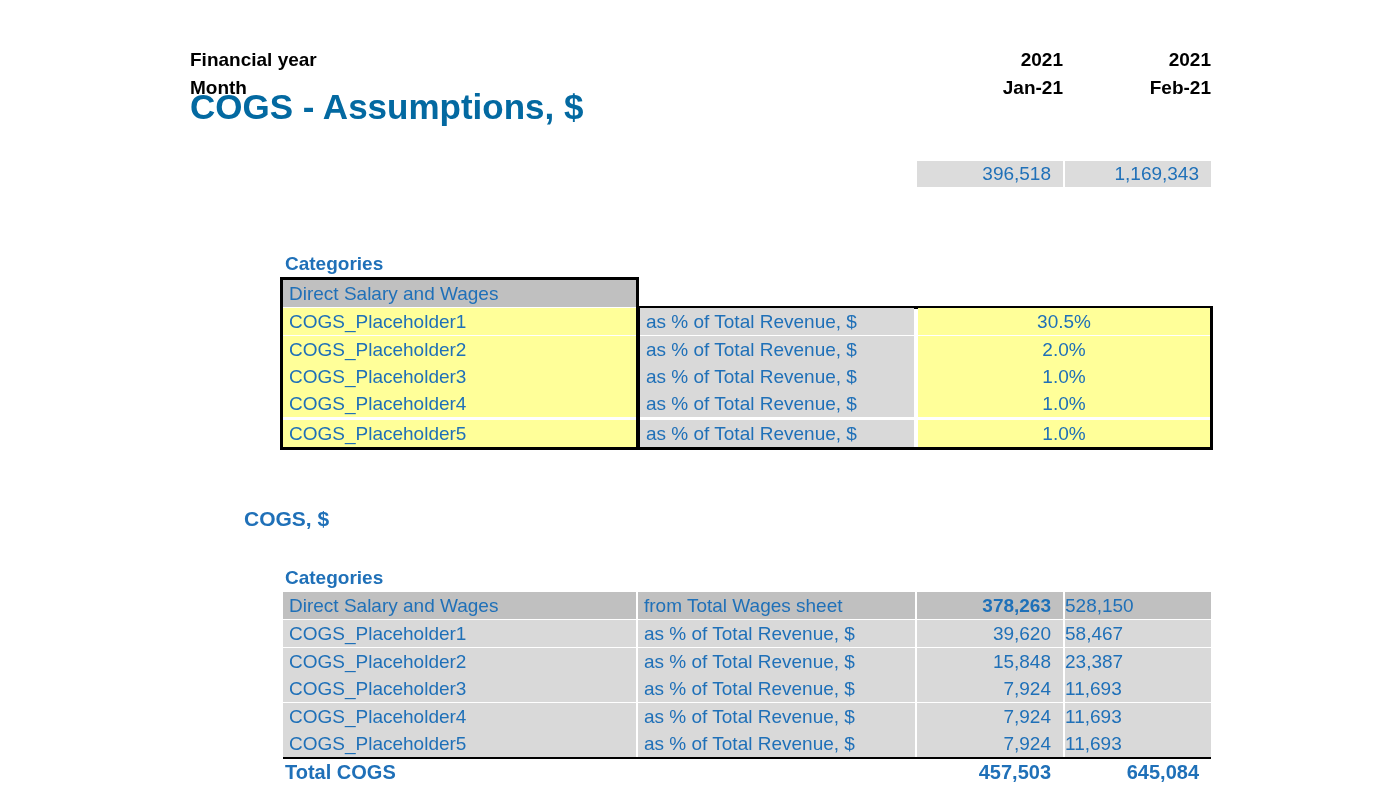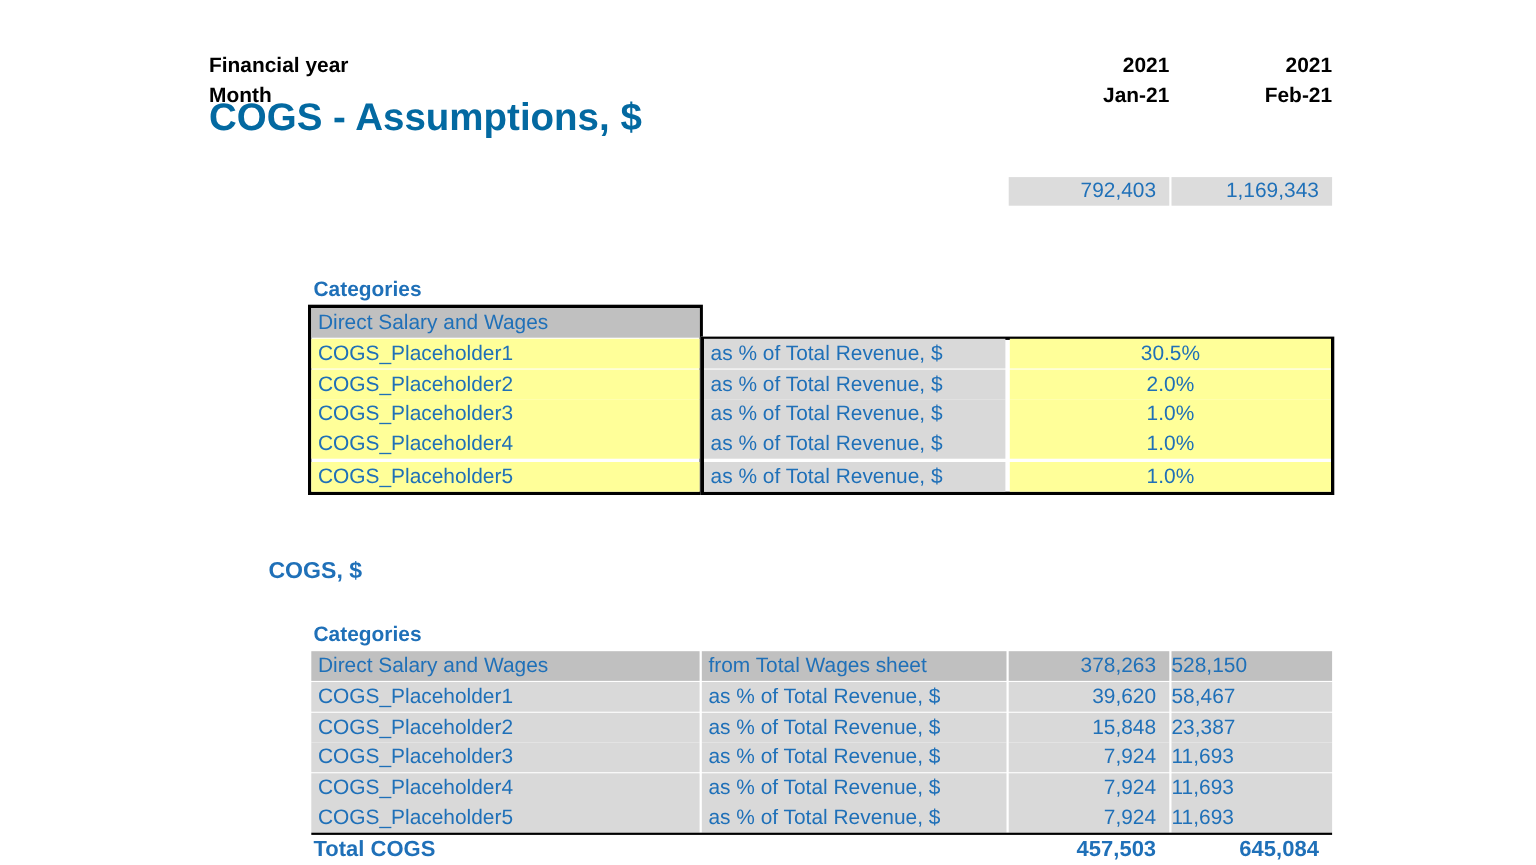--- a/index.html
+++ b/index.html
@@ -237,21 +237,21 @@
     <span class="hdr-c2">2021</span>
   </div>
   <div class="hdr-row" id="hdr-row-month">
     <span class="hdr-label">Month</span>
     <span class="hdr-c1">Jan-21</span>
     <span class="hdr-c2">Feb-21</span>
   </div>
 
   <div class="title-main">COGS - Assumptions, $</div>
 
-  <div class="rev-val" id="rev-val-1">792,403</div>
+  <div class="rev-val" id="rev-val-1">396,518</div>
   <div class="rev-val" id="rev-val-2">1,169,343</div>
 
   <div class="col-head" id="head-categories-1">Categories</div>
 
   <div class="asm-box-left"></div>
   <div class="asm-box-right"></div>
 
   <div class="asm-cell asm-name gray" style="top:280px;">Direct Salary and Wages</div>
 
   <div class="asm-cell asm-name yellow" style="top:308px;">COGS_Placeholder1</div>
@@ -273,21 +273,21 @@
   <div class="asm-cell asm-name yellow" style="top:420px;">COGS_Placeholder5</div>
   <div class="asm-cell asm-desc" style="top:420px;">as % of Total Revenue, $</div>
   <div class="asm-cell asm-pct" style="top:420px;">1.0%</div>
 
   <div class="title-sub">COGS, $</div>
 
   <div class="col-head" id="head-categories-2">Categories</div>
 
   <div class="cogs-cell cogs-name bg-dark" style="top:592px;">Direct Salary and Wages</div>
   <div class="cogs-cell cogs-desc bg-dark" style="top:592px;">from Total Wages sheet</div>
-  <div class="cogs-cell cogs-v1 bg-dark" style="top:592px;">378,263</div>
+  <div class="cogs-cell cogs-v1 bg-dark" style="top:592px;font-weight:bold;">378,263</div>
   <div class="cogs-cell cogs-v2 bg-dark" style="top:592px;">528,150</div>
 
   <div class="cogs-cell cogs-name bg-light" style="top:620px;">COGS_Placeholder1</div>
   <div class="cogs-cell cogs-desc bg-light" style="top:620px;">as % of Total Revenue, $</div>
   <div class="cogs-cell cogs-v1 bg-light" style="top:620px;">39,620</div>
   <div class="cogs-cell cogs-v2 bg-light" style="top:620px;">58,467</div>
 
   <div class="cogs-cell cogs-name bg-light" style="top:648px;">COGS_Placeholder2</div>
   <div class="cogs-cell cogs-desc bg-light" style="top:648px;">as % of Total Revenue, $</div>
   <div class="cogs-cell cogs-v1 bg-light" style="top:648px;">15,848</div>

